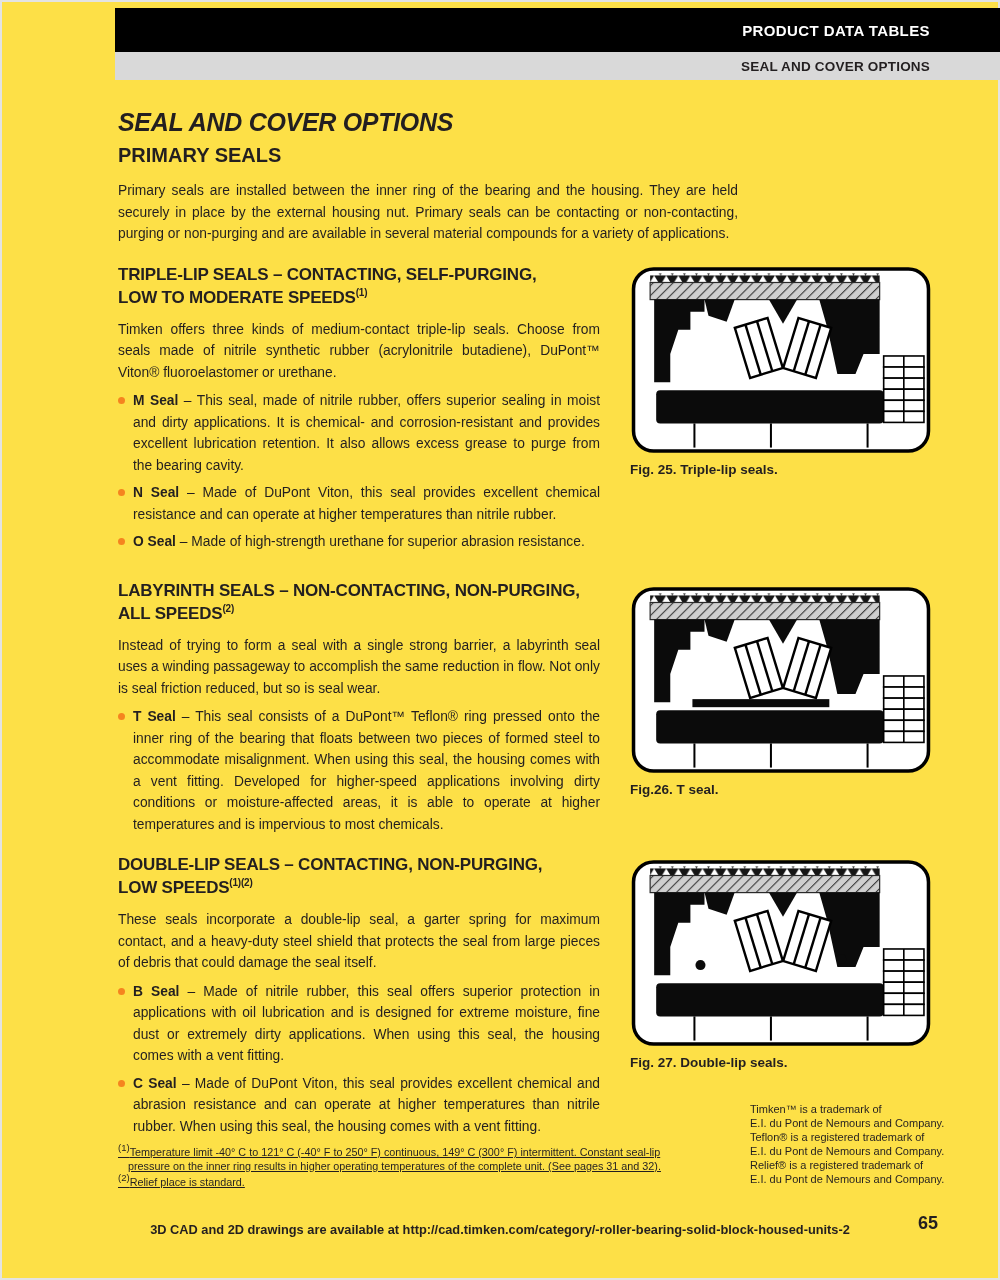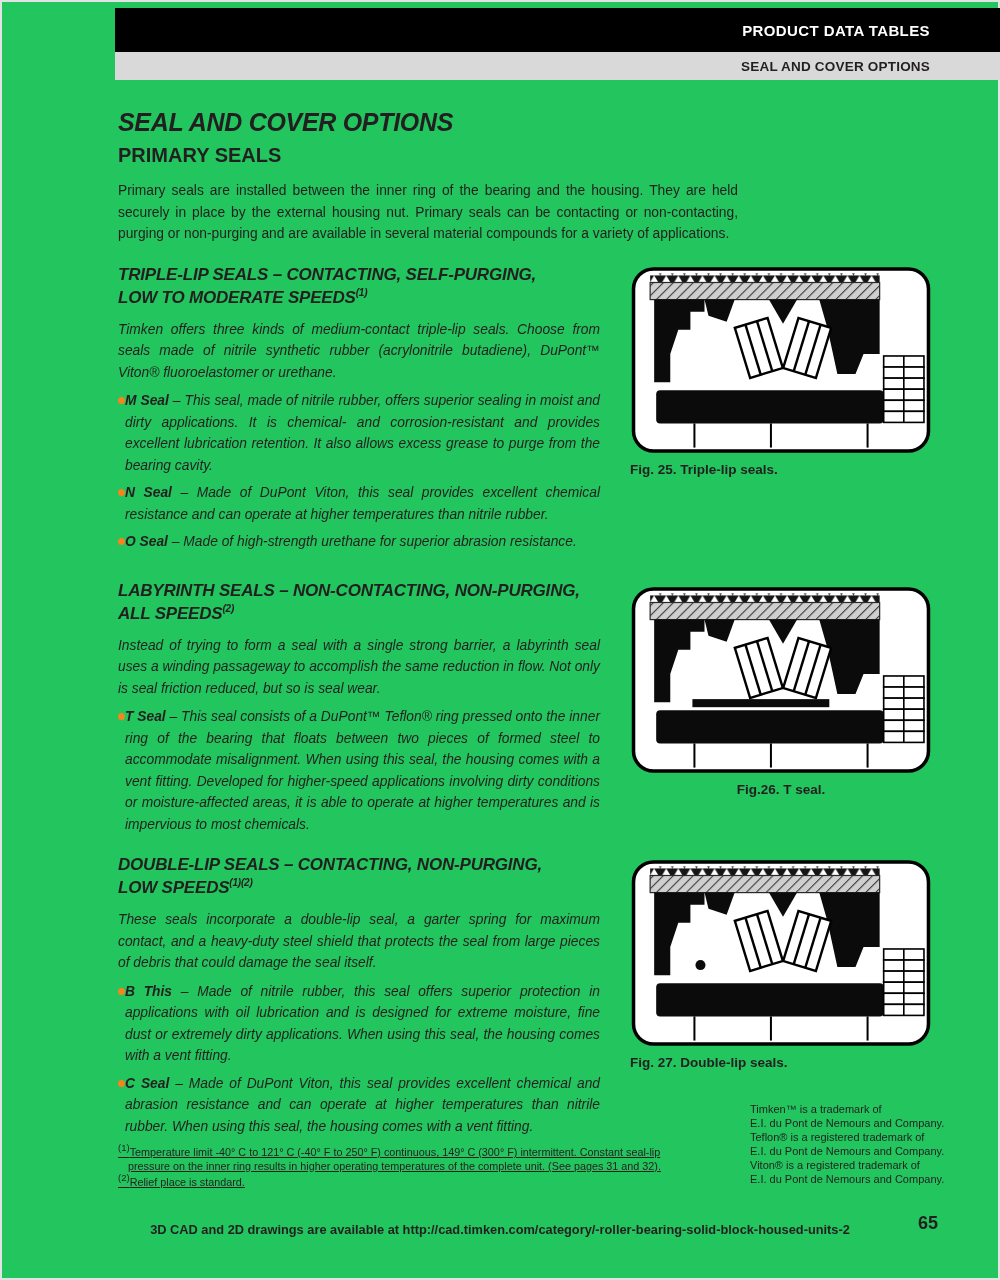--- a/index.html
+++ b/index.html
@@ -1,48 +1,48 @@
 <!DOCTYPE html>
 <html style="--accent: #F5841F; --header-bg: #000000; --subheader-bg: #D9D9D9;"><head>
 <meta charset="utf-8">
 <style>
   * { margin:0; padding:0; box-sizing:border-box; }
   :root { --accent:#F5841F; --header-bg:#000000; --subheader-bg:#D9D9D9; --ink:#231F20; }
   html,body { background:#ffffff; }
   .page {
-    position:relative; width:1000px; height:1280px; margin:0 auto; background:#22c55e;
+    position:relative; width:1000px; height:1280px; margin:0 auto; background:#fde047;
     font-family:"Liberation Sans","DejaVu Sans",sans-serif; color:var(--ink);
     overflow:hidden; box-shadow: inset 0 0 0 2px #e3e3e3;
   }
   
   .band-black { position:absolute; top:8px; left:115px; right:0; height:44px; background:var(--header-bg);
     display:flex; align-items:center; justify-content:flex-end; padding-right:70px; }
   .band-black span { color:#fff; font-weight:bold; font-size:15px; letter-spacing:.4px; }
   .band-gray { position:absolute; top:52px; left:115px; right:0; height:28px; background:var(--subheader-bg);
     display:flex; align-items:center; justify-content:flex-end; padding-right:70px; }
   .band-gray span { color:var(--ink); font-weight:bold; font-size:13.5px; letter-spacing:.2px; }
 
   
   .left-col { position:absolute; left:118px; top:108px; width:482px; }
   .doc-title { font-size:25px; font-style:italic; font-weight:bold; letter-spacing:-.3px; }
   .doc-subtitle { font-size:20px; font-weight:bold; margin-top:7px; }
   .intro { margin-top:13px; width:620px; font-size:13.8px; line-height:21.5px; text-align:justify; }
-  .section { margin-top:18px;font-style:italic; }
+  .section { margin-top:18px; }
   .sec-heading { font-size:17px; font-weight:bold; line-height:23px; letter-spacing:-.2px; }
   .sec-heading sup { font-size:10px; }
   .sec-body { margin-top:10px; font-size:13.8px; line-height:21.5px; text-align:justify; }
   .bullets { list-style:none; margin-top:7px; }
-  .bullet { display:flex; gap:0; margin-top:6px; }
+  .bullet { display:flex; gap:8px; margin-top:6px; }
   .dot { flex:0 0 auto; width:7px; height:7px; border-radius:50%; background:var(--accent); margin-top:7px; }
   .bullet-text { font-size:13.8px; line-height:21.5px; text-align:justify; }
   sup { font-size:9.5px; vertical-align:super; line-height:0; }
 
   
   .fig { position:absolute; left:630px; width:302px; }
-  .fig-1 { top:265px; } .fig-2 { top:585px;text-align:center; } .fig-3 { top:858px; }
+  .fig-1 { top:265px; } .fig-2 { top:585px; } .fig-3 { top:858px; }
   .fig svg.fig-art { display:block; width:302px; height:190px; }
   .fig-caption { margin-top:7px; font-size:13.5px; font-weight:bold; }
 
   
   .trademarks { position:absolute; left:750px; top:1102px; width:200px; font-size:11px; line-height:14px; }
   .footnotes { position:absolute; left:118px; top:1146px; width:560px; font-size:10.8px; line-height:13.8px; }
   .footnote { padding-left:10px; text-indent:-10px; margin-bottom:2px;text-decoration:underline; }
   .footer-text { position:absolute; left:0; right:0; top:1222px; text-align:center; font-weight:bold; font-size:12.8px; }
   .page-num { position:absolute; right:62px; top:1213px; font-size:18px; font-weight:bold;text-align:center; }
   .hidden-defs { position:absolute; width:0; height:0; }
@@ -150,21 +150,21 @@
 
     <div class="section" style="">
       <h3 class="sec-heading">
         <span>DOUBLE-LIP SEALS – CONTACTING, NON-PURGING,</span><br>
         <span>LOW SPEEDS</span><sup>(1)(2)</sup>
       </h3>
       <p class="sec-body">These seals incorporate a double-lip seal, a garter spring for maximum contact, and a heavy-duty steel shield that protects the seal from large pieces of debris that could damage the seal itself.</p>
       <ul class="bullets">
         <li class="bullet">
           <span class="dot"></span>
-          <div class="bullet-text"><b>B This</b> <span>– Made of nitrile rubber, this seal offers superior protection in applications with oil lubrication and is designed for extreme moisture, fine dust or extremely dirty applications. When using this seal, the housing comes with a vent fitting.</span></div>
+          <div class="bullet-text"><b>B Seal</b> <span>– Made of nitrile rubber, this seal offers superior protection in applications with oil lubrication and is designed for extreme moisture, fine dust or extremely dirty applications. When using this seal, the housing comes with a vent fitting.</span></div>
         </li>
         <li class="bullet">
           <span class="dot"></span>
           <div class="bullet-text"><b>C Seal</b> <span>– Made of DuPont Viton, this seal provides excellent chemical and abrasion resistance and can operate at higher temperatures than nitrile rubber. When using this seal, the housing comes with a vent fitting.</span></div>
         </li>
       </ul>
     </div>
   </div>
 
   <div class="fig fig-1">
@@ -189,21 +189,21 @@
       <circle cx="210" cy="100" r="5" fill="#0b0b0b"></circle>
     </svg>
     <div class="fig-caption">Fig. 27. Double-lip seals.</div>
   </div>
 
   <div class="trademarks">
     <div>Timken™ is a trademark of</div>
     <div>E.I. du Pont de Nemours and Company.</div>
     <div>Teflon® is a registered trademark of</div>
     <div>E.I. du Pont de Nemours and Company.</div>
-    <div>Viton® is a registered trademark of</div>
+    <div>Relief® is a registered trademark of</div>
     <div>E.I. du Pont de Nemours and Company.</div>
   </div>
 
   <div class="footnotes">
     <p class="footnote"><sup>(1)</sup><span>Temperature limit -40° C to 121° C (-40° F to 250° F) continuous, 149° C (300° F) intermittent. Constant seal-lip pressure on the inner ring results in higher operating temperatures of the complete unit. (See pages 31 and 32).</span></p>
     <p class="footnote"><sup>(2)</sup><span>Relief place is standard.</span></p>
   </div>
 
   <div class="footer-text">3D CAD and 2D drawings are available at http://cad.timken.com/category/-roller-bearing-solid-block-housed-units-2</div>
   <div class="page-num">65</div>

